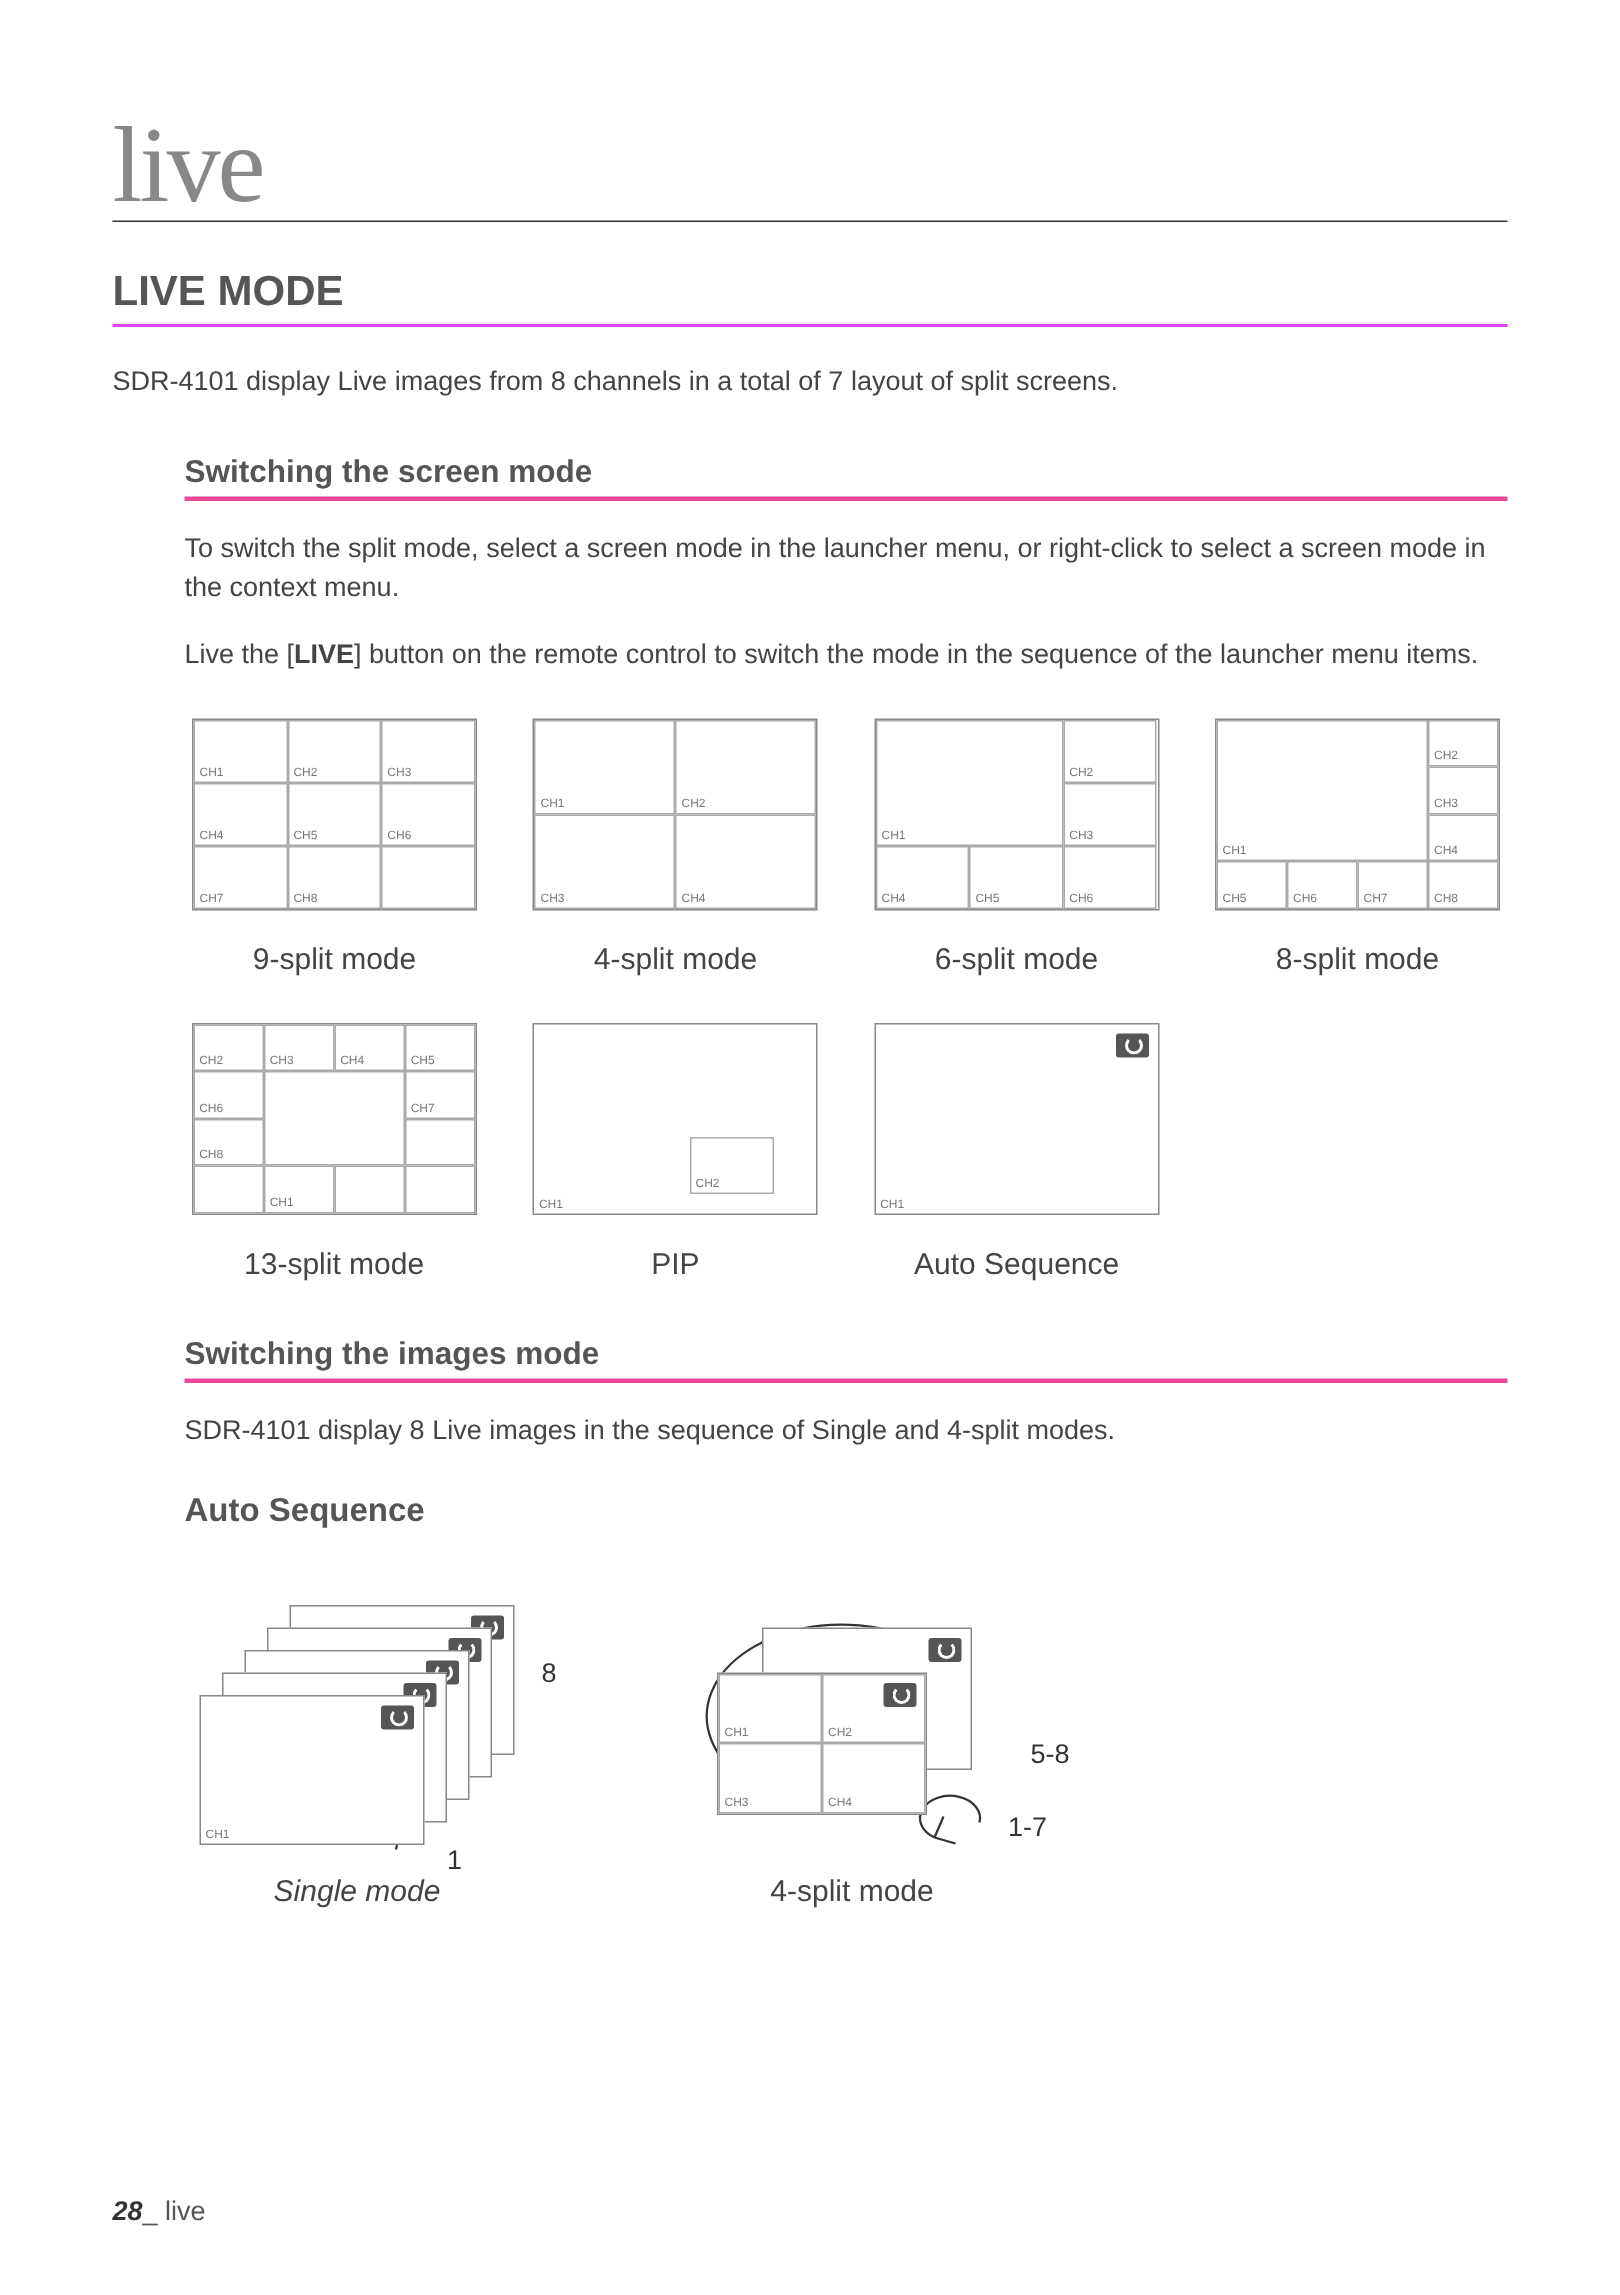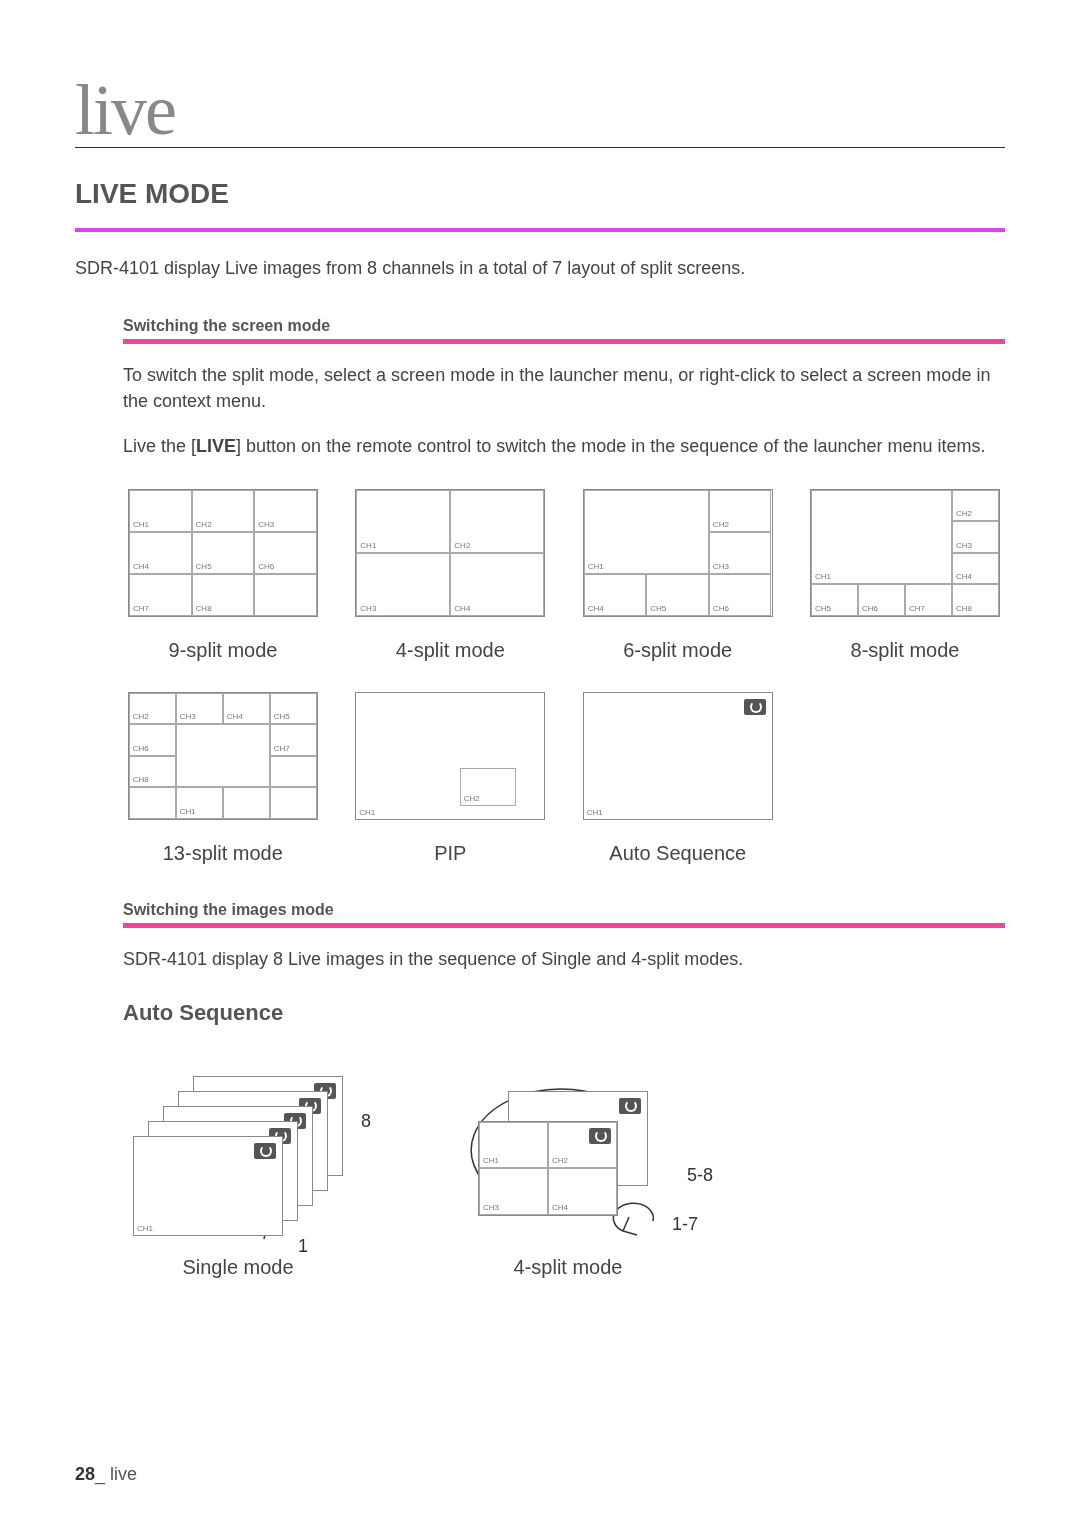--- a/index.html
+++ b/index.html
@@ -20,35 +20,35 @@
     border-bottom: 1px solid #333;
     padding-bottom: 6px;
     font-family: "Times New Roman", serif;
     line-height: 0.85;
   }
   .h1 {
     font-size: 28px;
     font-weight: bold;
     color: #555;
     margin-top: 30px;
-    border-bottom: 4px solid #d946ef;
-    padding-bottom: 18px;
+    border-bottom: 2px solid #d946ef;
+    padding-bottom: 6px;
   }
   .intro {
     font-size: 18px;
     color: #444;
     margin-top: 24px;
     line-height: 1.4;
   }
   .h2 {
-    font-size: 16px;
+    font-size: 21px;
     font-weight: bold;
     color: #555;
     margin-top: 36px;
-    border-bottom: 5px solid #ec4899;
+    border-bottom: 3px solid #ec4899;
     padding-bottom: 4px;
     margin-left: 48px;
   }
   .body-text {
     font-size: 18px;
     color: #444;
     margin-top: 18px;
     line-height: 1.45;
     margin-left: 48px;
   }
@@ -135,21 +135,21 @@
     width: 230px;
     height: 180px;
   }
   .page-footer {
     position: absolute;
     bottom: 45px;
     left: 75px;
     font-size: 18px;
     color: #555;
   }
-  .page-footer .pn { font-weight: bold; color: #333; }
+  .page-footer .pn { font-weight: bold; color: #333; font-style: italic; }
   .annot { position: absolute; font-size: 18px; color: #333; }
 </style>
 </head>
 <body>
 
 <div class="chapter-title">live</div>
 
 <div class="h1">LIVE MODE</div>
 
 <p class="intro">SDR-4101 display Live images from 8 channels in a total of 7 layout of split screens.</p>
@@ -350,21 +350,21 @@
       <div class="screen small" style="position:absolute;left:25px;top:55px;">
         <div class="auto-icon"></div>
       </div>
       <div class="screen small" style="position:absolute;left:10px;top:70px;">
         <div class="auto-icon"></div>
         <span class="chlabel">CH1</span>
       </div>
     </div>
     <span class="annot" style="right:-18px;top:45px;">8</span>
     <span class="annot" style="left:175px;top:170px;">1</span>
-    <div class="mode-label" style="margin-top:10px;">Single mode</div>
+    <div class="mode-label" style="margin-top:10px;font-style:italic;">Single mode</div>
   </div>
 
   <div class="seq-block">
     <div class="foursplit-stack">
       <svg width="250" height="190" style="position:absolute;top:0;left:-10px;">
         <path d="M 40 115 C -10 50, 110 -15, 200 50" stroke="#333" fill="none" stroke-width="1.5"></path>
         <path d="M 210 155 a 20 15 0 1 0 -30 10" stroke="#333" fill="none" stroke-width="1.5"></path>
         <path d="M 180 165 l 14 4 M 180 165 l 6 -14" stroke="#333" fill="none" stroke-width="1.5"></path>
       </svg>
       <div class="screen" style="position:absolute;left:55px;top:25px;width:140px;height:95px;">

